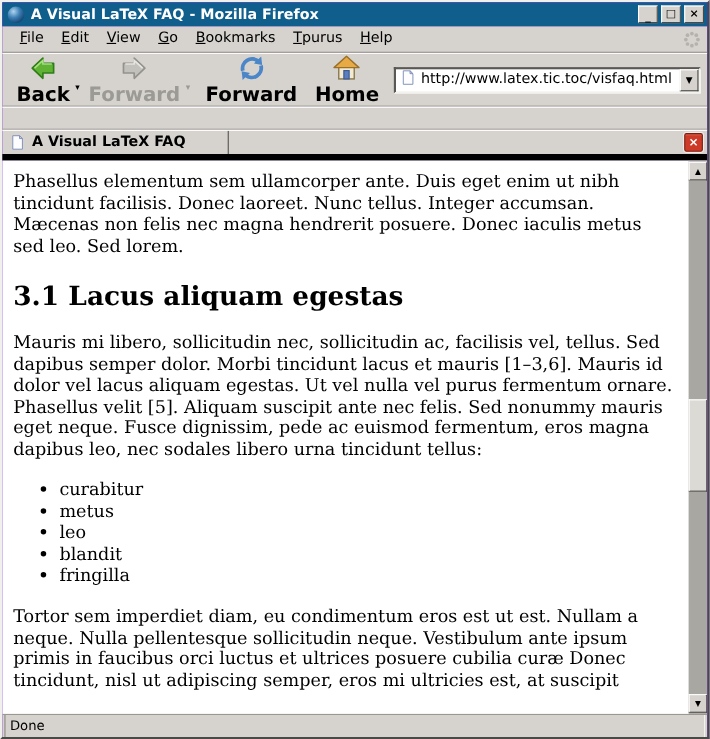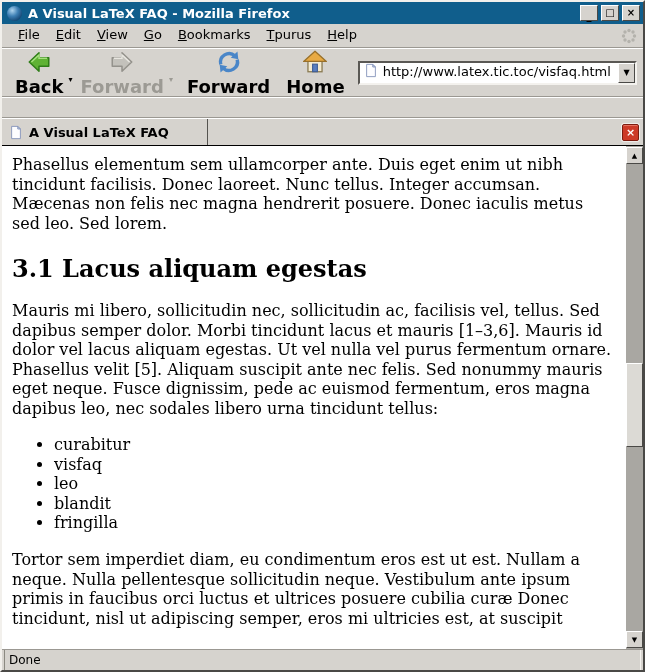--- a/index.html
+++ b/index.html
@@ -96,21 +96,21 @@
 
   
   .bookmarkbar {
     height:21px; flex:0 0 auto; background:#d6d3ce;
     border-top:1px solid #fff; border-bottom:1px solid #9b9892;
   }
 
   
   .tabbar {
     height:28px; flex:0 0 auto; background:#d6d3ce;
-    border-top:1px solid #fff; border-bottom:1px solid #000000;
+    border-top:1px solid #fff; border-bottom:6px solid #000000;
     display:flex; align-items:stretch;
   }
   .tab {
     width:206px; display:flex; align-items:center;
     padding-left:7px; gap:6px;
     border-right:1px solid #55534f;
     font-size:13px; font-weight:bold; color:#000; cursor:default;
   }
   .tab svg { flex:0 0 auto; }
   .tab-rest { flex:1 1 auto; }
@@ -286,21 +286,21 @@
     </div>
   </div>
 
   <div class="content-frame">
     <div class="page">
       <p>Phasellus elementum sem ullamcorper ante. Duis eget enim ut nibh tincidunt facilisis. Donec laoreet. Nunc tellus. Integer accumsan. Mæcenas non felis nec magna hendrerit posuere. Donec iaculis metus sed leo. Sed lorem.</p>
       <h2>3.1 Lacus aliquam egestas</h2>
       <p>Mauris mi libero, sollicitudin nec, sollicitudin ac, facilisis vel, tellus. Sed dapibus semper dolor. Morbi tincidunt lacus et mauris [1–3,6]. Mauris id dolor vel lacus aliquam egestas. Ut vel nulla vel purus fermentum ornare. Phasellus velit [5]. Aliquam suscipit ante nec felis. Sed nonummy mauris eget neque. Fusce dignissim, pede ac euismod fermentum, eros magna dapibus leo, nec sodales libero urna tincidunt tellus:</p>
       <ul>
         <li>curabitur</li>
-        <li>visfaq</li>
+        <li>metus</li>
         <li>leo</li>
         <li>blandit</li>
         <li>fringilla</li>
       </ul>
       <p>Tortor sem imperdiet diam, eu condimentum eros est ut est. Nullam a neque. Nulla pellentesque sollicitudin neque. Vestibulum ante ipsum primis in faucibus orci luctus et ultrices posuere cubilia curæ Donec tincidunt, nisl ut adipiscing semper, eros mi ultricies est, at suscipit</p>
     </div>
 
     <div class="vscroll">
       <div class="scroll-btn scroll-up">
           <span>▲</span>

